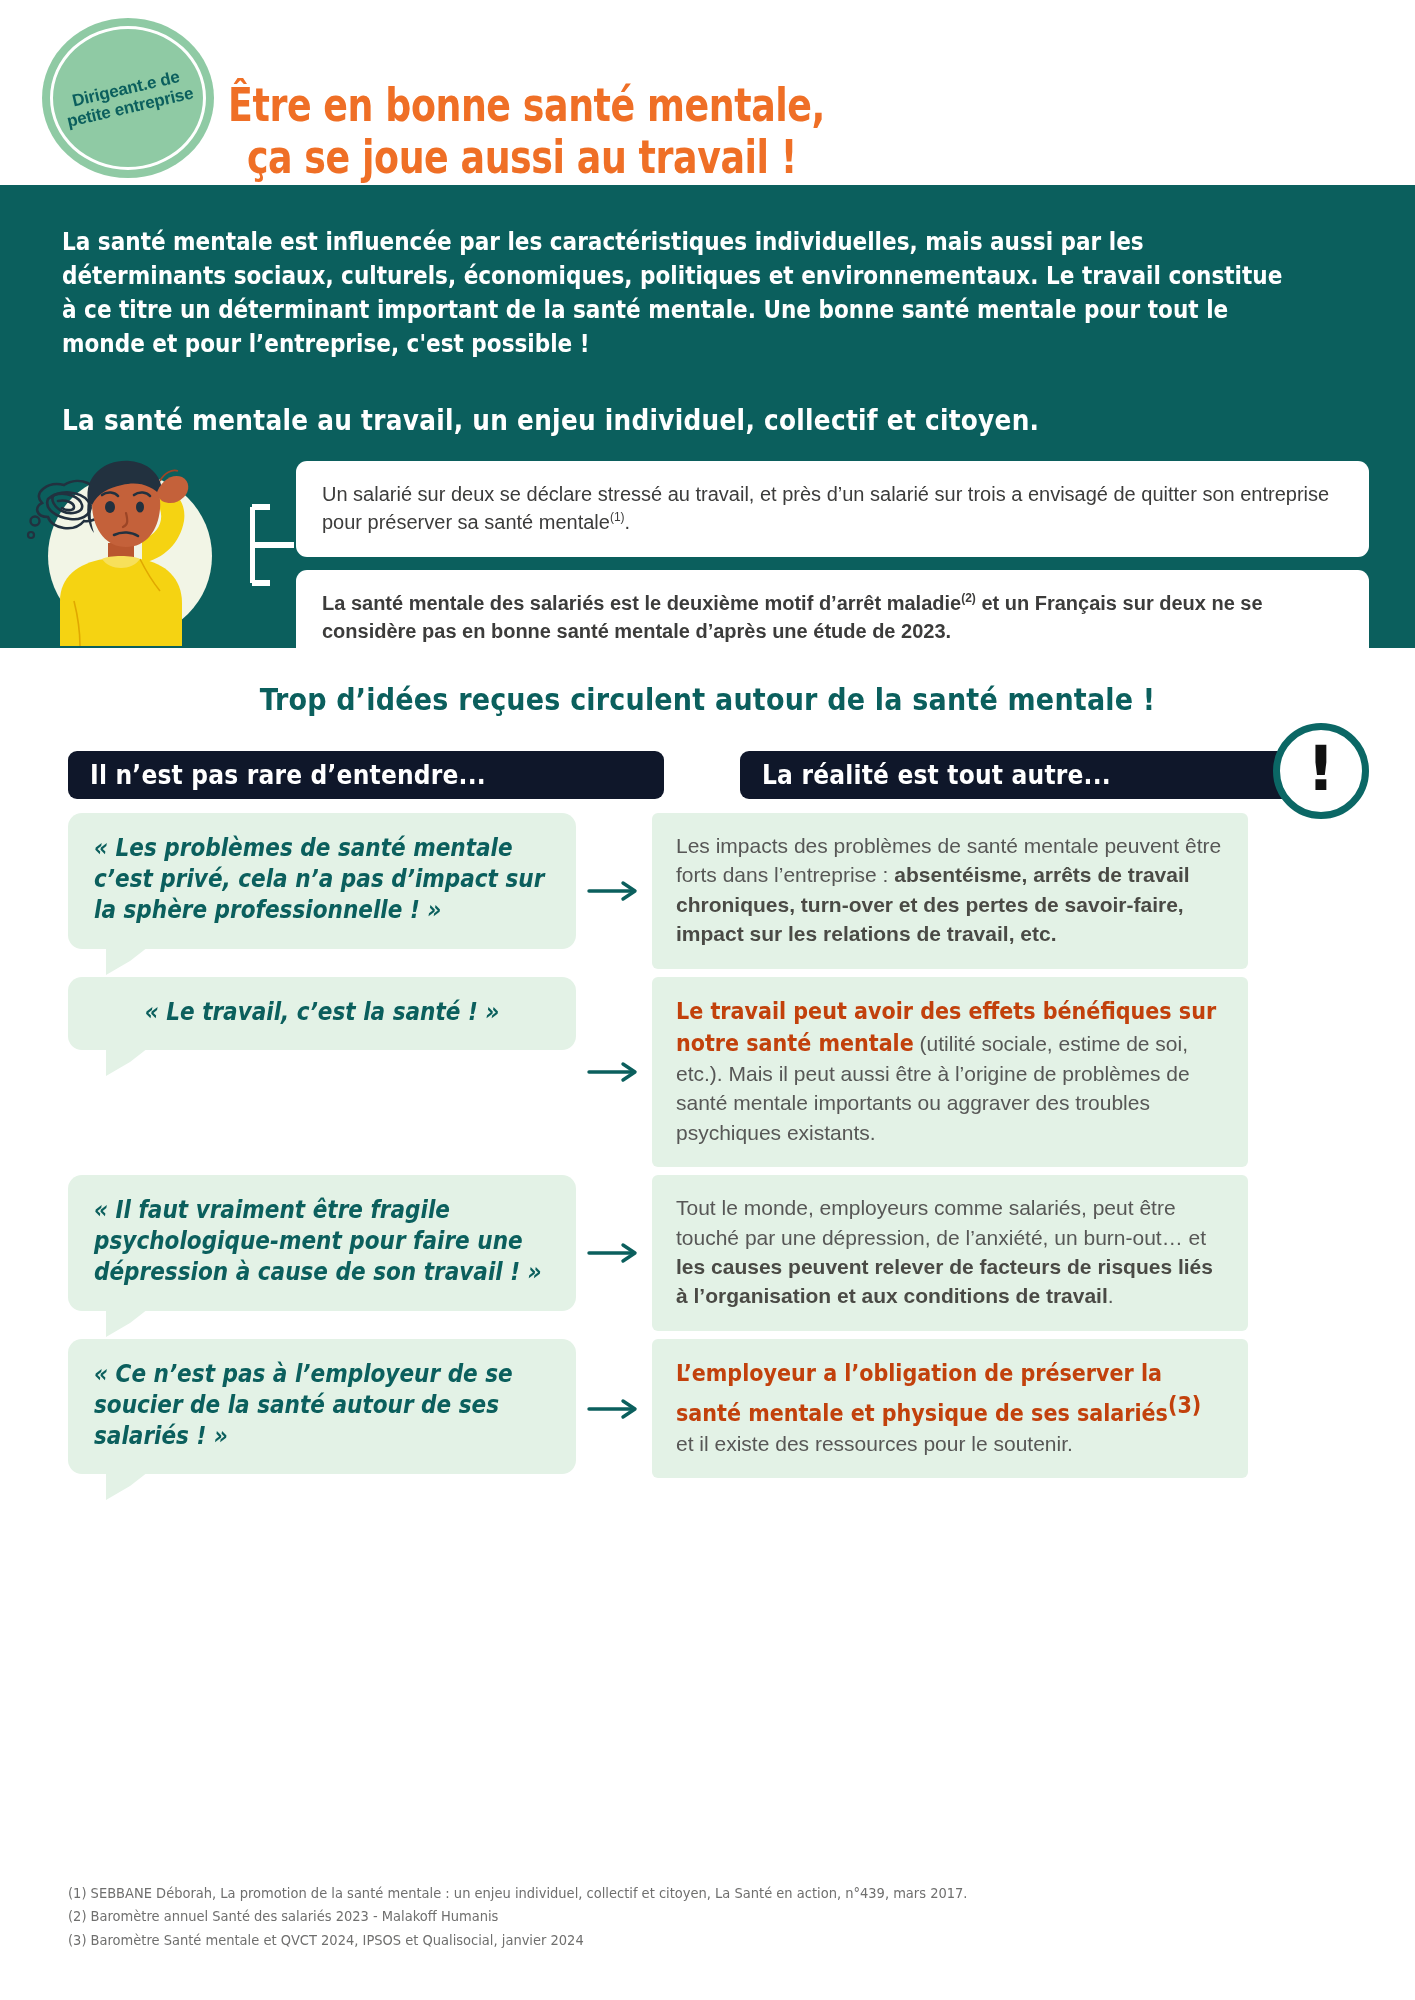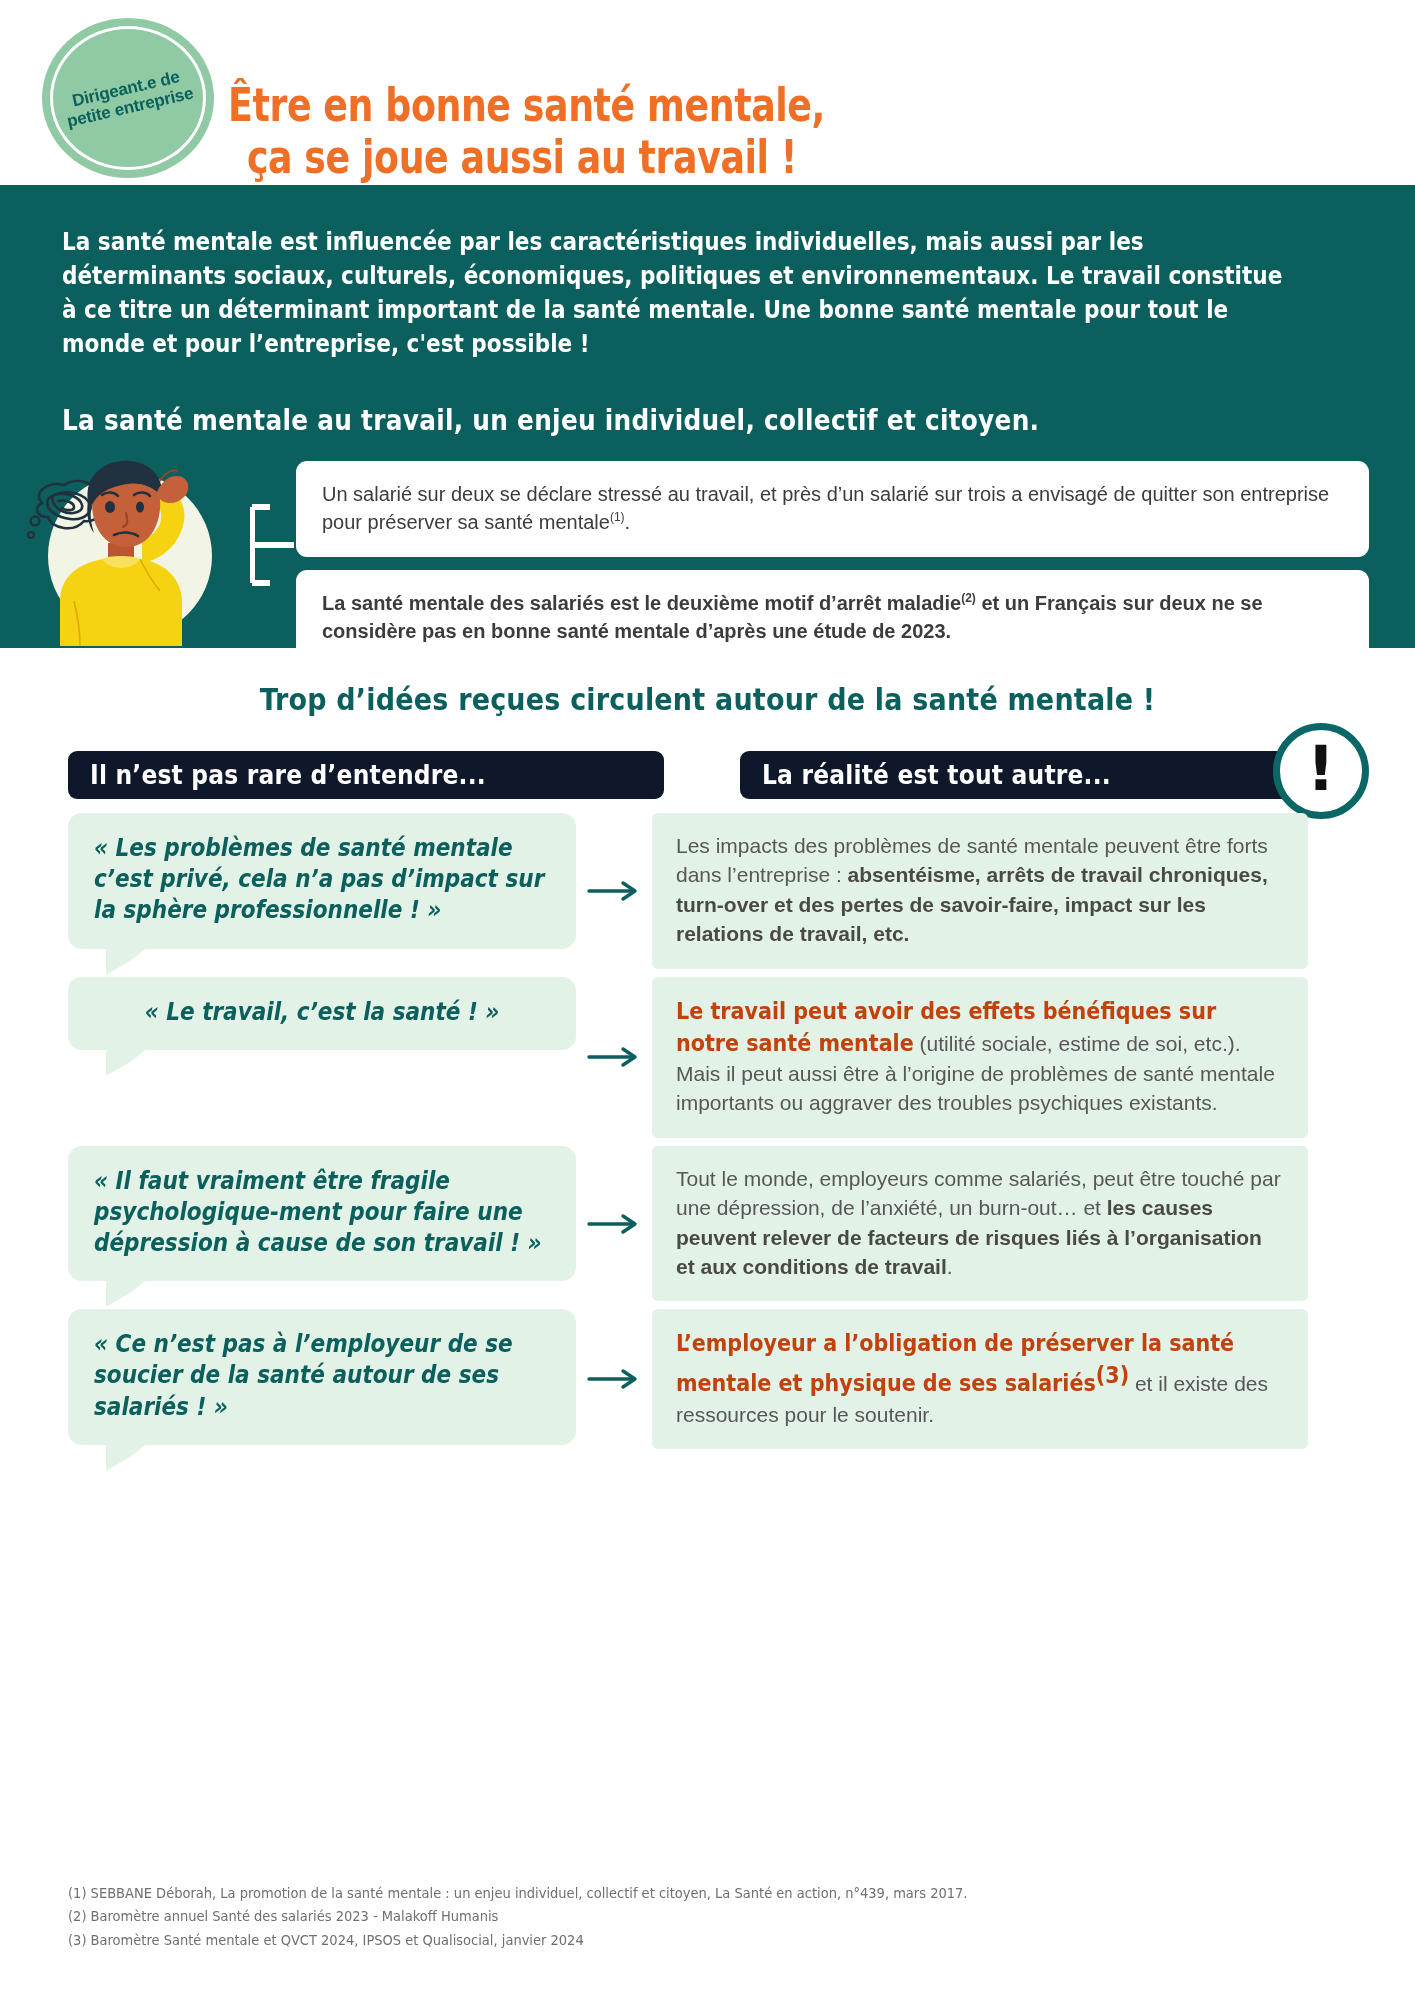--- a/index.html
+++ b/index.html
@@ -209,21 +209,21 @@
     margin-bottom: 8px;
   }
   .left-cell { width: 508px; position: relative; }
   .arrow-cell {
     width: 76px;
     display: flex;
     align-items: center;
     justify-content: center;
     align-self: stretch;
   }
-  .right-cell { width: 656px; }
+  .right-cell { width: 596px; }
 
   .bubble {
     background: #e3f2e6;
     border-radius: 14px;
     padding: 20px 26px 22px 26px;
     color: #0b5f5d;
     font-family: "DejaVu Sans Condensed", "Liberation Sans Narrow", "Liberation Sans", sans-serif;
     font-weight: bold;
     font-style: italic;
     font-size: 24px;

